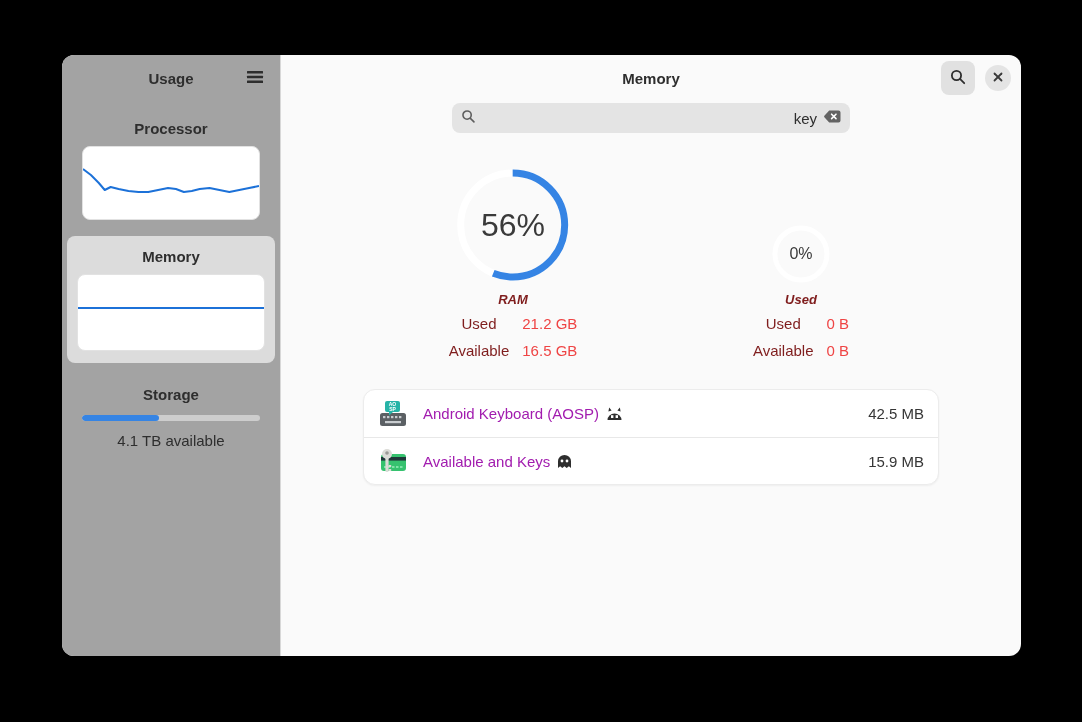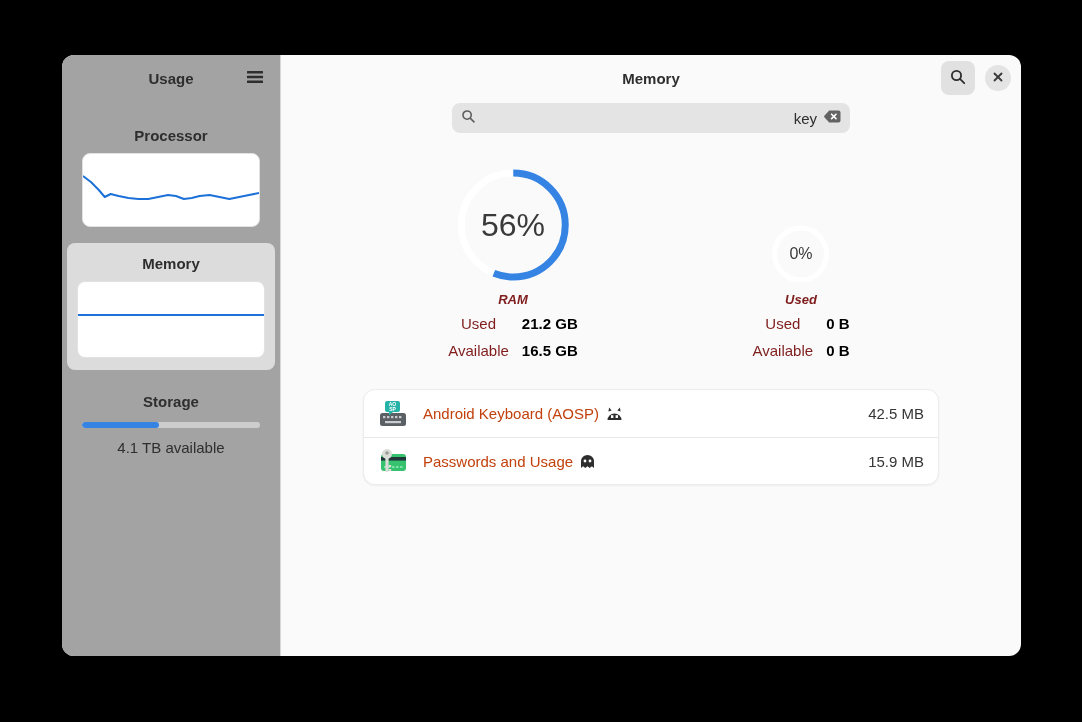--- a/index.html
+++ b/index.html
@@ -8,21 +8,21 @@
     position:absolute; left:62px; top:55px; width:959px; height:601px;
     border-radius:12px; overflow:hidden; display:flex; background:#fafafa;
   }
   
   .sidebar { width:219px; background:#a3a3a3; border-right:1px solid #d8d8d8; flex-shrink:0; }
   .side-header { height:46px; position:relative; display:flex; align-items:center; justify-content:center; }
   .app-title { font-size:15px; font-weight:700; color:#2e2e2e; }
   .menu-btn { position:absolute; right:10px; top:8px; width:30px; height:30px; border:none; background:transparent; border-radius:7px; display:flex; align-items:center; justify-content:center; cursor:pointer; }
   .section-label { font-size:15px; font-weight:700; color:#2e2e2e; text-align:center; }
   .chart-card { background:#fff; border-radius:8px; margin:0 20px; border:1px solid #e2e2e2; overflow:hidden; }
-  .proc-label { margin:26px 0 9px; }
+  .proc-label { margin:19px 0 9px; }
   .proc-card { height:74px; }
   .mem-wrap { margin:16px 5px 0; background:#dcdcdc; border-radius:8px; padding:1px 10px 12px; }
   .mem-label { margin:11px 0 9px; }
   .mem-card { height:77px; margin:0 5px; }
   .stor-label { margin:23px 0 12px; }
   .stor-bar { height:6px; background:#cdcdcd; border-radius:3px; margin:0 20px; overflow:hidden; }
   .stor-fill { height:100%; background:#3584e4; border-radius:3px; }
   .stor-avail { margin-top:11px; font-size:15px; color:#2e2e2e; text-align:center; }
   
   .main { flex:1; position:relative; display:flex; flex-direction:column; }
@@ -39,27 +39,27 @@
   .gauge { position:absolute; top:0; transform:translateX(-50%); display:flex; flex-direction:column; align-items:center; }
   .gauge-ram { left:232px; }
   .gauge-swap { left:520px; padding-top:58px; }
   .donut { position:relative; }
   .donut-pct { position:absolute; left:0; top:0; width:100%; height:100%; display:flex; align-items:center; justify-content:center; color:#3a3a3a; }
   .pct-big { font-size:32px; }
   .pct-small { font-size:16px; }
   .gauge-label { margin-top:9px; font-size:13px; font-weight:700; color:#7f1d1d;font-style:italic; }
   .gauge-stats { margin-top:8px; display:grid; grid-template-columns:auto auto; column-gap:13px; row-gap:10px; font-size:15px; }
   .stat-key { color:#7f1d1d; text-align:center; }
-  .stat-val { color:#000000; font-weight:700; }
+  .stat-val { color:#ef4444; font-weight:400; }
   
   .proc-list { width:576px; margin:14px auto 0; background:#fff; border-radius:12px; border:1px solid #ececec; box-shadow:0 1px 2px rgba(0,0,0,0.05); }
   .proc-row { height:47px; display:flex; align-items:center; padding:0 14px; }
   .proc-row + .proc-row { border-top:1px solid #e8e8e8; }
   .app-icon { width:30px; height:30px; flex-shrink:0; }
-  .proc-name { margin-left:15px; font-size:15px; color:#c2410c; }
+  .proc-name { margin-left:15px; font-size:15px; color:#a21caf; }
   .badge-icon { margin-left:7px; display:flex; align-items:center; }
   .proc-size { margin-left:auto; font-size:15px; color:#363636; }
 </style>
 </head>
 <body>
 
 <div class="window">
 
   <div class="sidebar">
     <div class="side-header">
@@ -227,21 +227,21 @@
                 <rect x="18" y="20" width="2.5" height="2"></rect>
                 <rect x="22" y="20" width="2.5" height="2"></rect>
               </g>
             <circle cx="9" cy="8" r="5" fill="#dcdcd8"></circle>
             <circle cx="9" cy="7" r="1.8" fill="#9a9a96"></circle>
             <rect x="7.4" y="11" width="3.2" height="15" rx="1.2" fill="#dcdcd8"></rect>
             <rect x="10.6" y="19" width="2.6" height="2" fill="#dcdcd8"></rect>
             <rect x="10.6" y="23" width="2.6" height="2" fill="#dcdcd8"></rect>
           </svg>
         </span>
-        <span class="proc-name">Passwords and Usage</span>
+        <span class="proc-name">Available and Keys</span>
         <span class="badge-icon">
           <svg width="15" height="14" viewBox="0 0 15 14">
             <path d="M1 14 V7.2 a6.5 6.3 0 0 1 13 0 V14 l-2.1 -1.7 -2.2 1.7 -2.2 -1.7 -2.2 1.7 -2.2 -1.7 z" fill="#2e2e2e"></path>
             <circle cx="5" cy="7" r="1.4" fill="#fff"></circle>
             <circle cx="10" cy="7" r="1.4" fill="#fff"></circle>
           </svg>
         </span>
         <span class="proc-size">15.9 MB</span>
       </div>
     </div>

